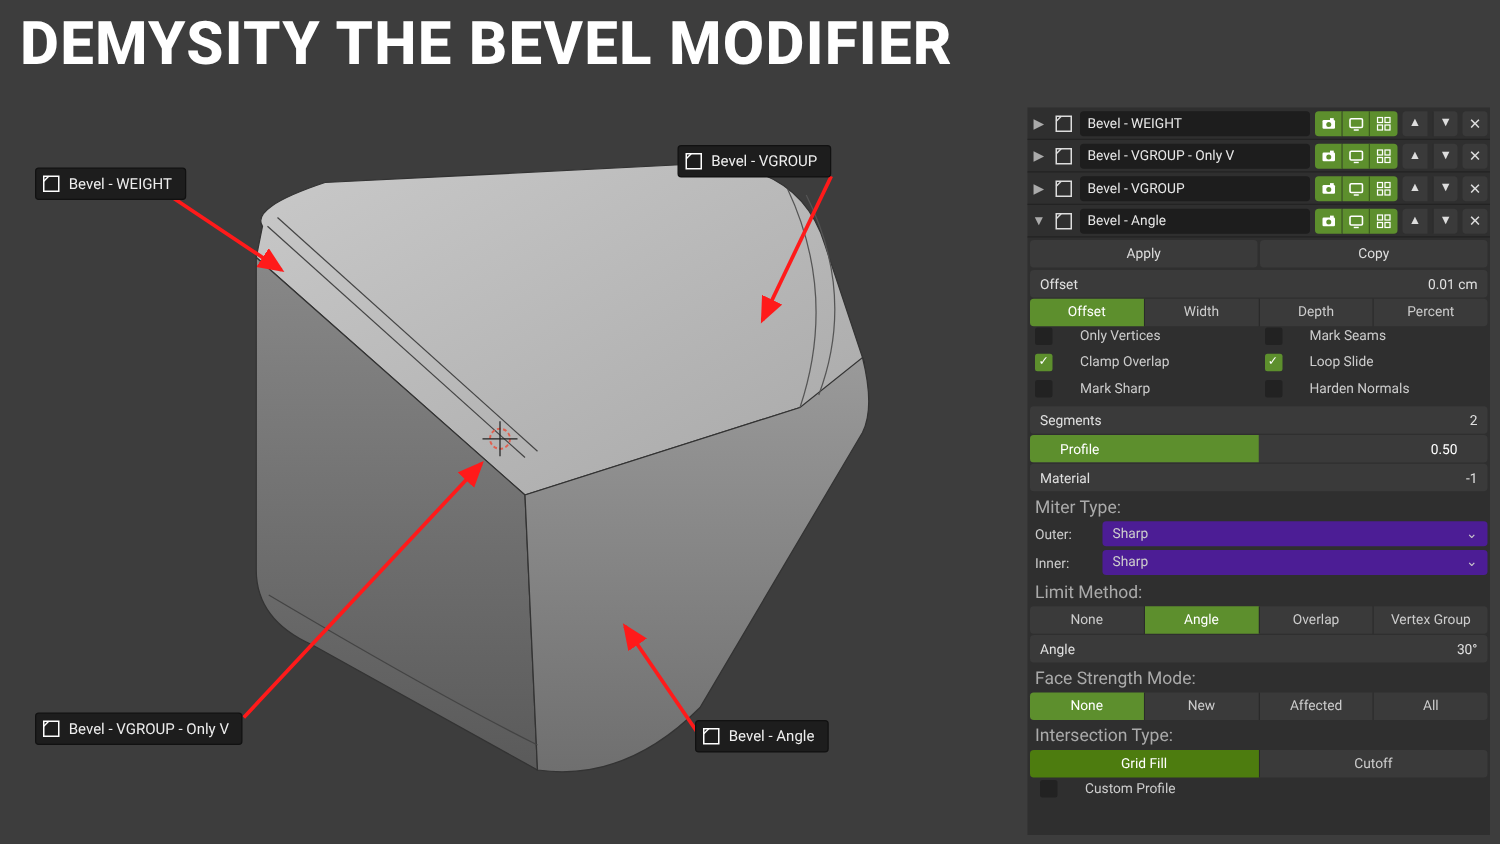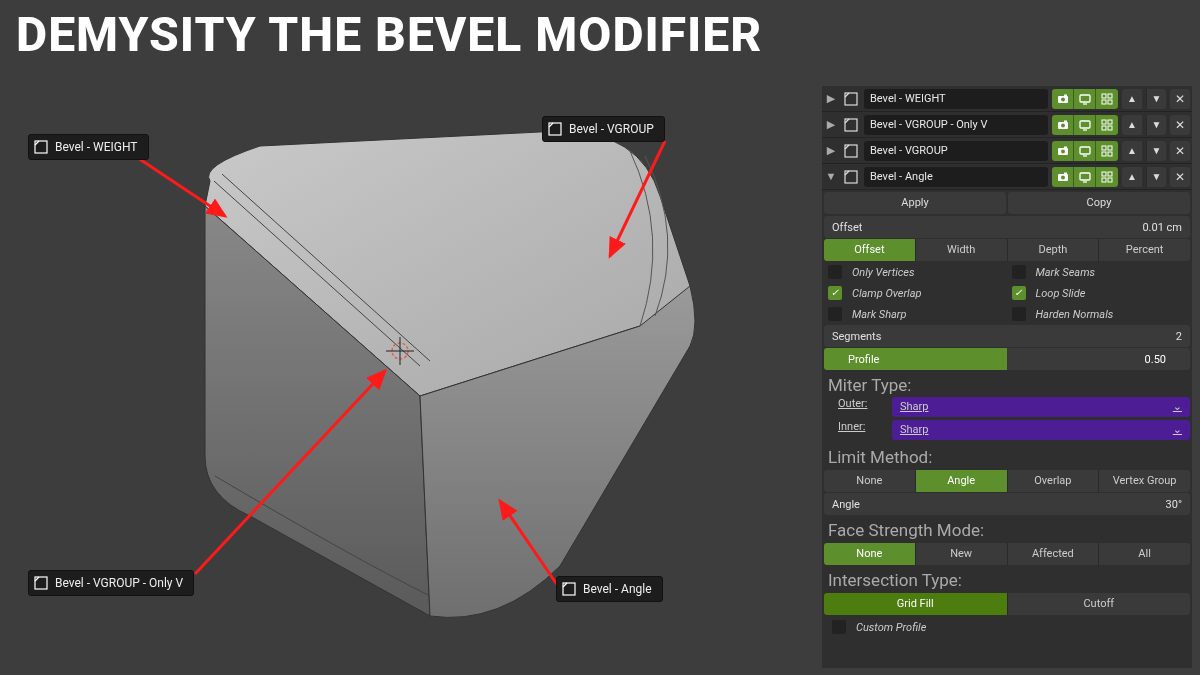--- a/index.html
+++ b/index.html
@@ -28,29 +28,29 @@
   .mod-row .xbtn { width: 20px; height: 20px; background: #3a3a3a; border-radius: 3px; display: flex; align-items: center; justify-content: center; color: #ddd; cursor: pointer; font-size: 12px; }
   .double-btn { display: flex; height: 22px; margin: 2px 2px; gap: 2px; }
   .double-btn .dbtn { flex: 1; background: #3a3a3a; text-align: center; line-height: 22px; border-radius: 3px; cursor: pointer; color: #ddd; }
   .field-row { display: flex; height: 22px; margin: 1px 2px; align-items: center; background: #3a3a3a; border-radius: 3px; padding: 0 8px; justify-content: space-between; color: #e0e0e0; }
   .tab4 { display: flex; height: 22px; margin: 1px 2px; }
   .tab4 .t { flex: 1; background: #3a3a3a; text-align: center; line-height: 22px; cursor: pointer; color: #ccc; border-right: 1px solid #2a2a2a; }
   .tab4 .t:first-child { border-radius: 3px 0 0 3px; }
   .tab4 .t:last-child { border-right: none; border-radius: 0 3px 3px 0; }
   .tab4 .t.active { background: #5d8f2d; color: #fff; }
   .check-grid { display: grid; grid-template-columns: 1fr 1fr; gap: 1px; margin: 1px 2px; }
-  .check-item { display: flex; align-items: center; height: 20px; gap: 10px; padding-left: 4px; font-style: italic; }
+  .check-item { display: flex; align-items: flex-start; height: 20px; gap: 22px; padding-left: 4px; }
   .check-item .cb { width: 14px; height: 14px; border-radius: 2px; background: #222; display:flex; align-items:center; justify-content:center; cursor:pointer; }
   .check-item .cb.on { background: #5d8f2d; }
   .check-item .cb.on::after { content:"✓"; color:#fff; font-size:10px; line-height:1; }
   .slider-row { display: flex; height: 22px; margin: 1px 2px; background: #3a3a3a; border-radius: 3px; align-items: center; padding: 0 24px; justify-content: space-between; position: relative; overflow: hidden; }
   .slider-row .fill { position: absolute; left:0; top:0; bottom:0; background: #5d8f2d; }
   .slider-row .slab, .slider-row .sval { position: relative; z-index: 1; color: #fff; }
-  .section-label { padding: 4px 6px 2px 6px; color: #aaa; font-size: 17px; }
-  .drop-row { display: flex; height: 22px; margin: 0 2px 1px 10px; text-decoration: underline; }
+  .section-label { padding: 4px 6px 2px 6px; color: #aaa; font-size: 14px; }
+  .drop-row { display: flex; align-items: center; height: 22px; margin: 0 2px 1px 0; }
   .drop-row .dl { width: 60px; padding-left: 6px; color: #ccc; }
   .drop-row .dv { flex: 1; background: #4c1d95; height: 20px; line-height: 20px; padding: 0 8px; border-radius: 3px; display:flex; justify-content:space-between; align-items:center; cursor:pointer; }
   .tab2 { display: flex; height: 22px; margin: 1px 2px; }
   .tab2 .t { flex: 1; background: #3a3a3a; text-align: center; line-height: 22px; cursor: pointer; color: #ccc; border-right: 1px solid #2a2a2a; }
   .tab2 .t:first-child { border-radius: 3px 0 0 3px; }
   .tab2 .t:last-child { border-right:none; border-radius: 0 3px 3px 0; }
   .tab2 .t.active { background: #4d7c0f; color: #fff; }
 </style>
 </head>
 <body>
@@ -341,20 +341,24 @@
     <span>Segments</span>
     <span>2</span>
   </div>
 
   <div class="slider-row">
     <div class="fill" id="profile-fill" style="width: 50%;"></div>
     <span class="slab">Profile</span>
     <span class="sval">0.50</span>
   </div>
 
+  <div class="field-row">
+    <span>Material</span>
+    <span>-1</span>
+  </div>
 
   <div class="section-label">Miter Type:</div>
   <div class="drop-row">
     <div class="dl">Outer:</div>
     <div class="dv">
         <span>Sharp</span>
         <span>⌄</span>
       </div>
   </div>
   <div class="drop-row">

